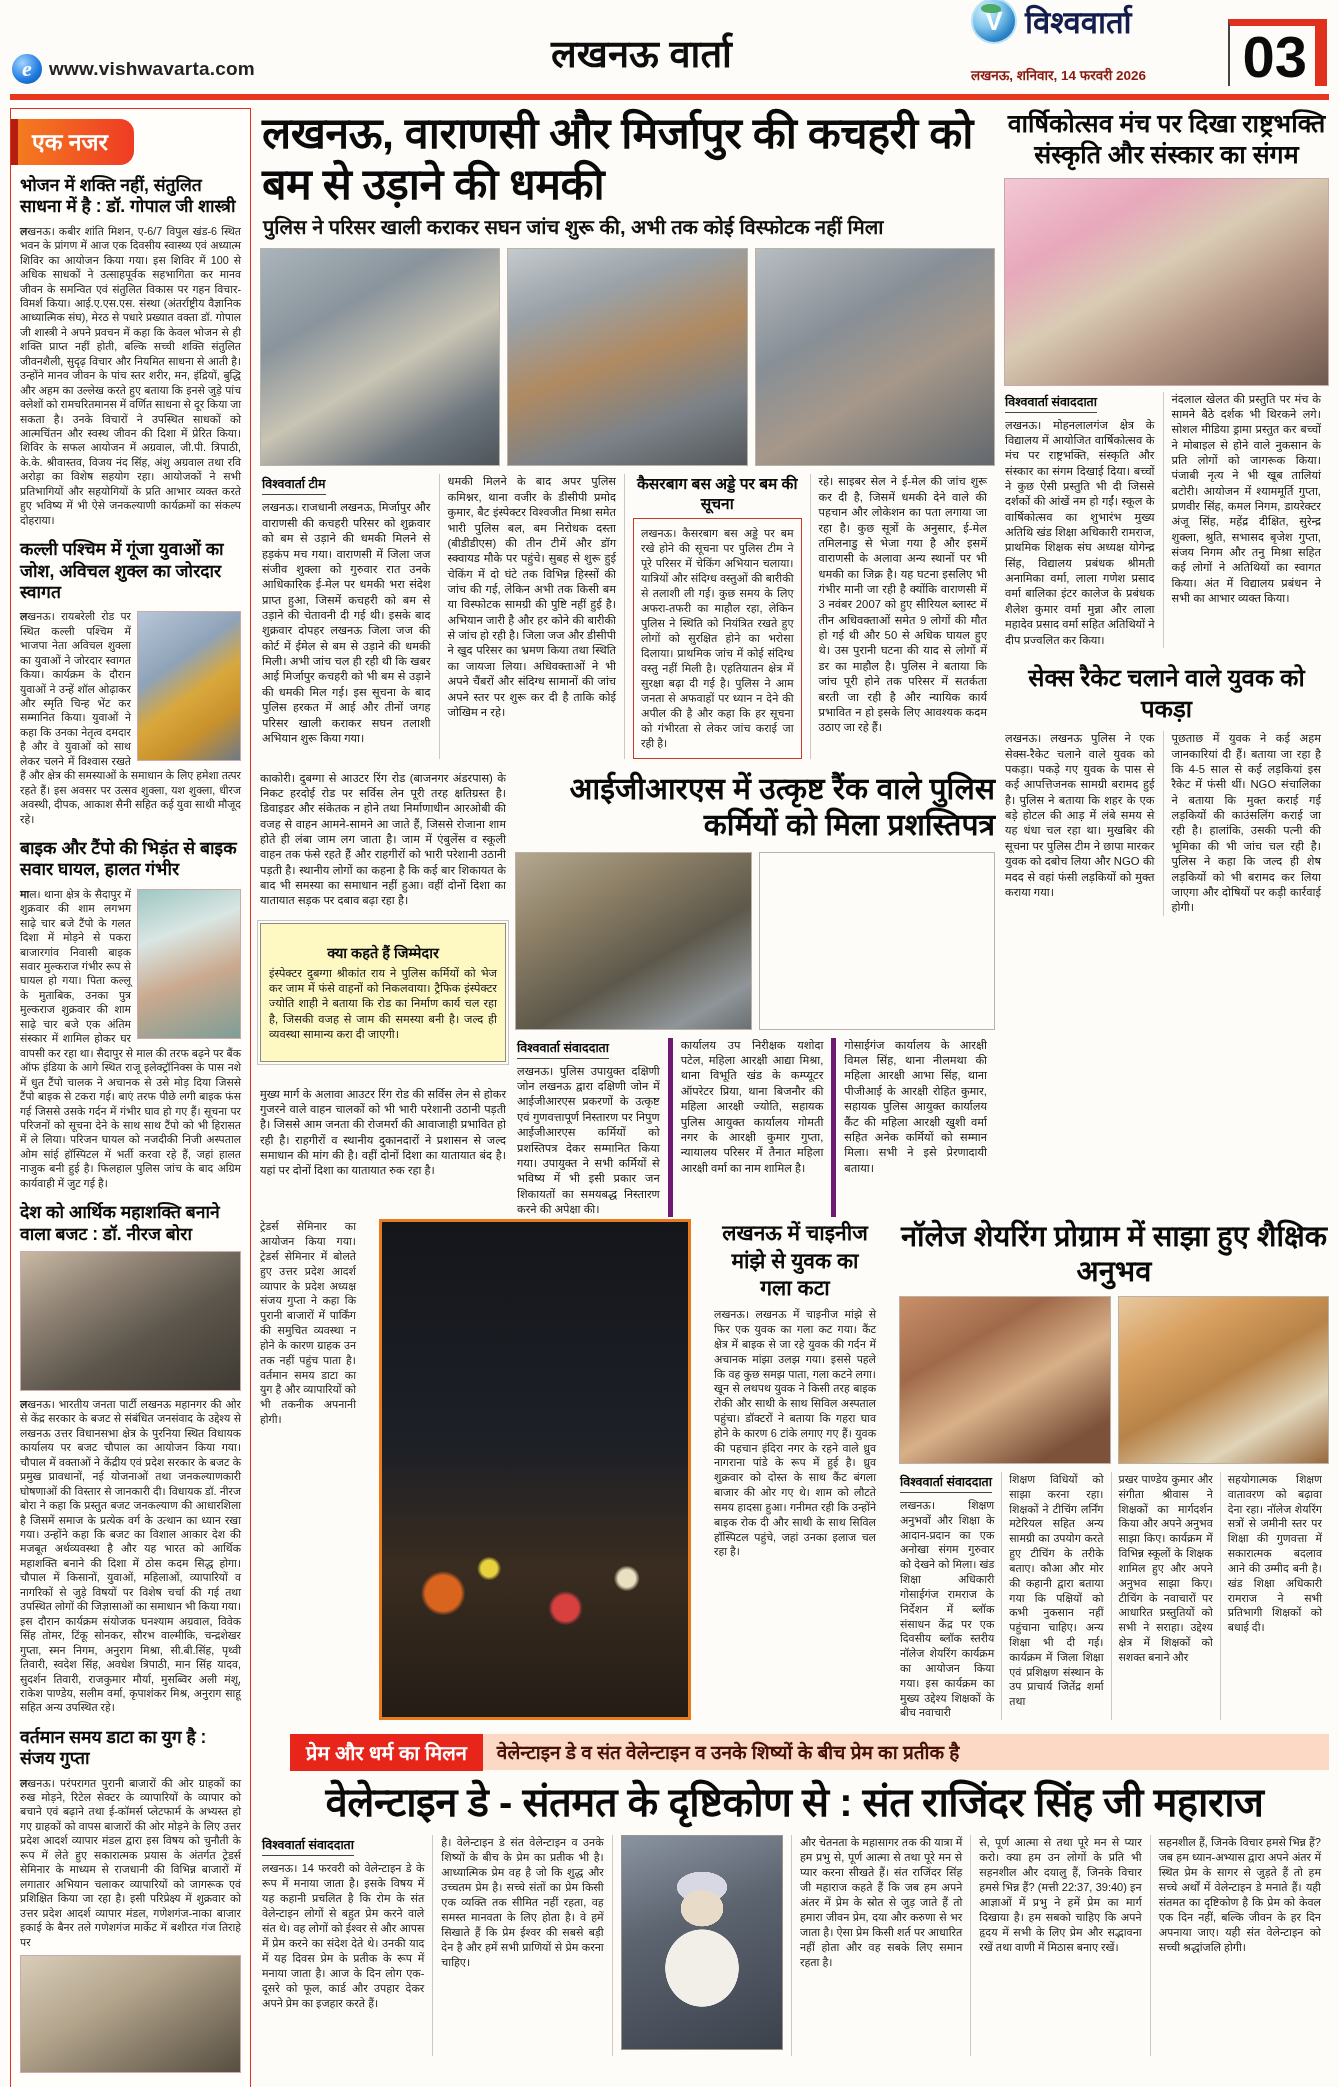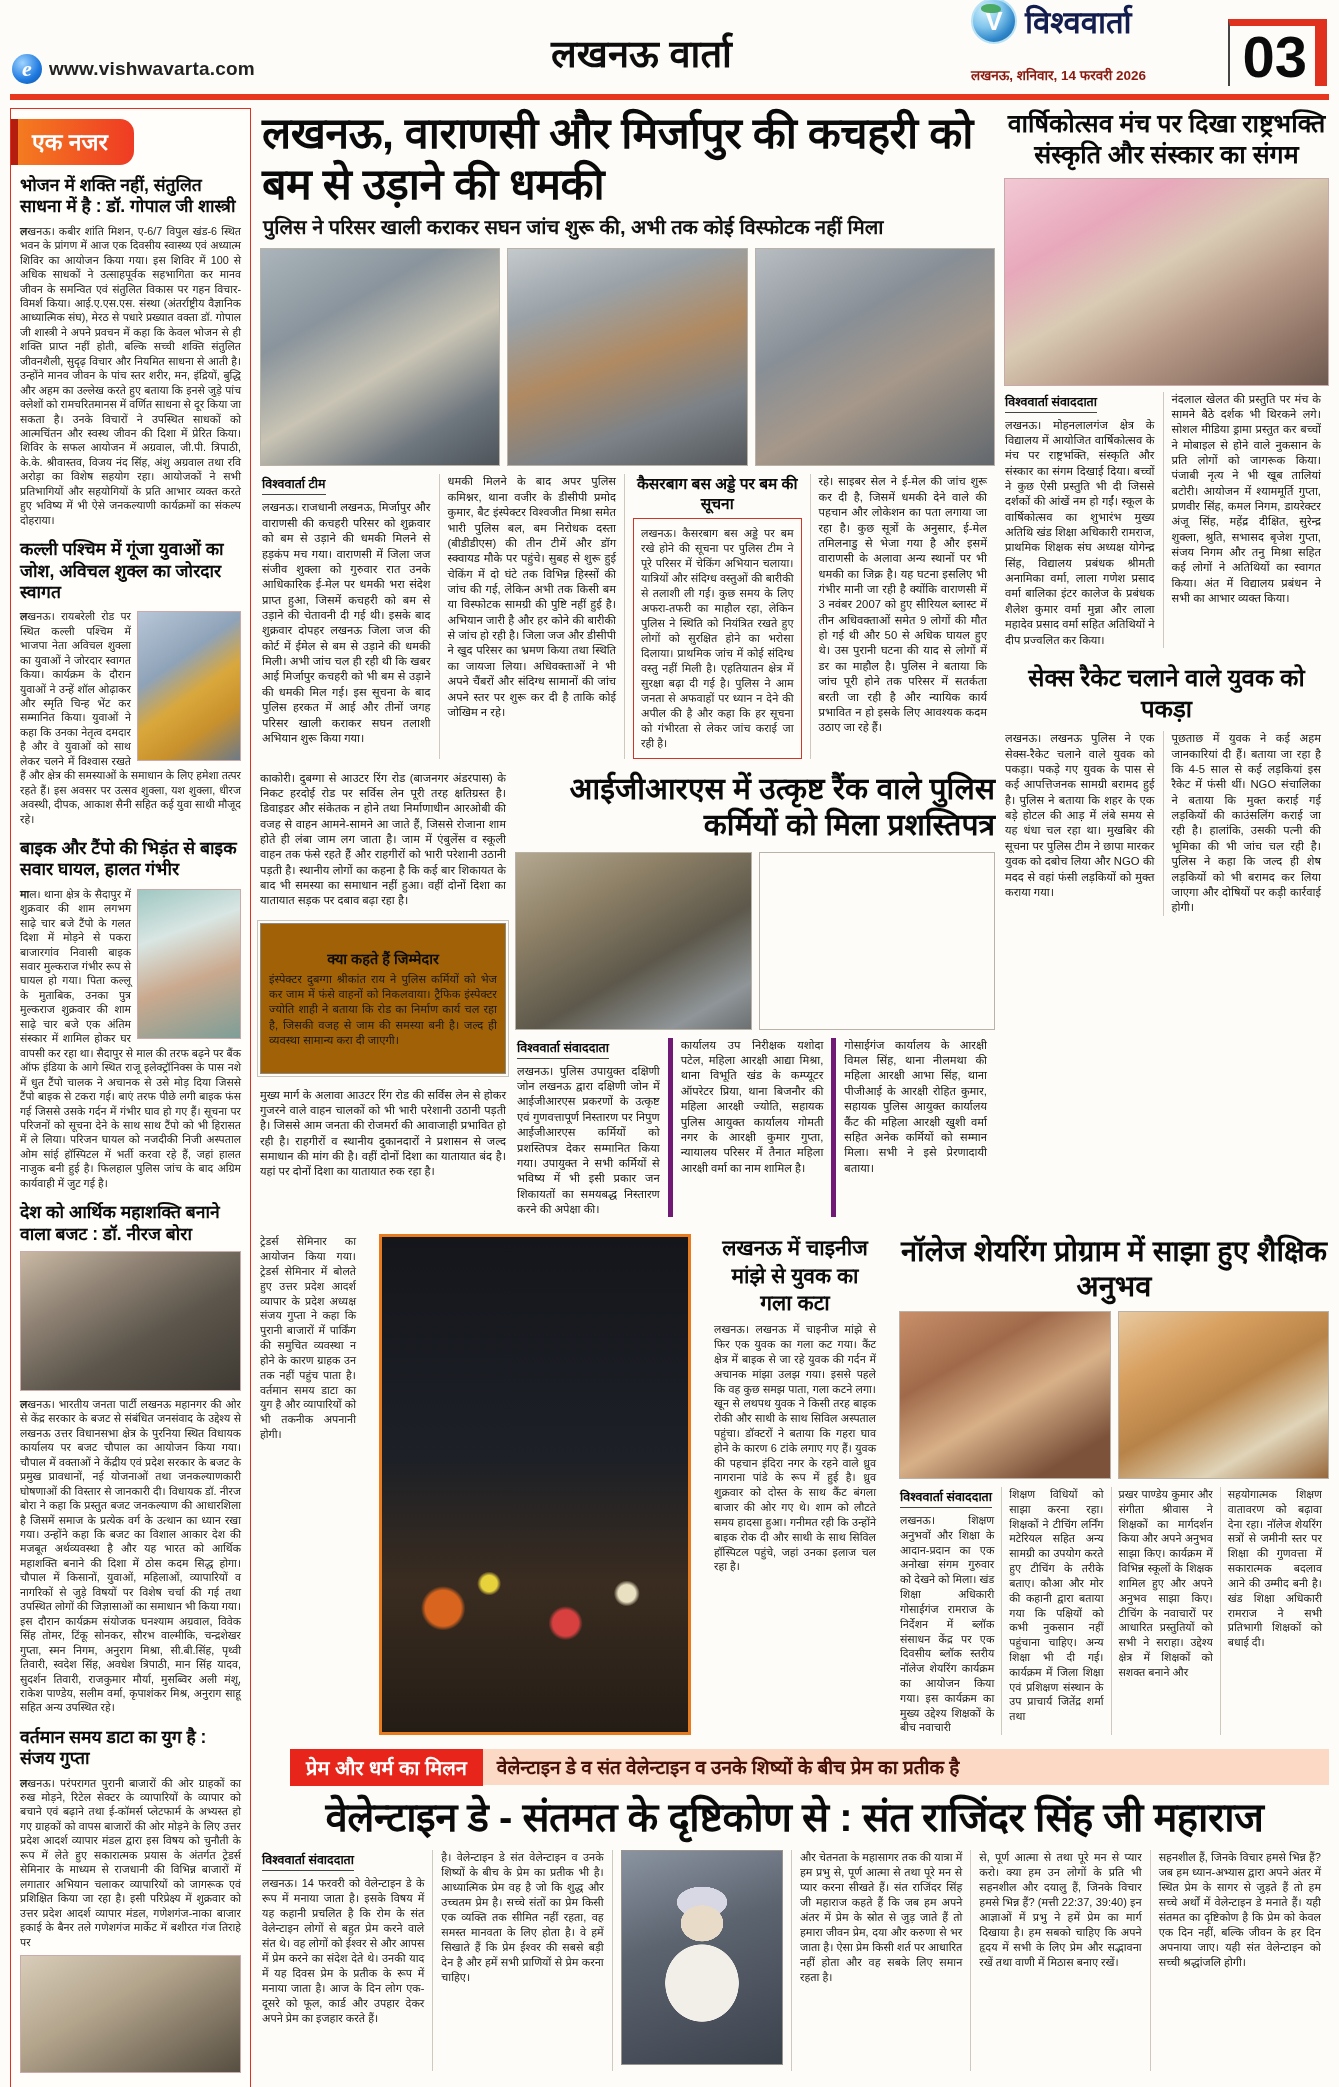--- a/index.html
+++ b/index.html
@@ -58,35 +58,35 @@
   .body { font-size:11.3px; line-height:1.36; text-align:justify; color:#1b1916; }
   .boxhead { font-size:15.5px; line-height:1.25; color:#0b0b0b; text-align:center; margin:0 0 5px 0; }
   .redbox { border:1.6px solid #d43425; padding:7px 7px; background:#fffdf9; }
   .redbox .body { font-size:11px; }
 
   
   .midband { display:flex; gap:9px; margin-top:12px; }
   .jam { width:246px; flex:0 0 246px; }
   .jam-headbox { border:1.8px solid #d43425; padding:10px 10px; margin-bottom:8px; }
   .jam-headbox h2 { font-size:22.5px; line-height:1.3; text-align:center; color:#0b0b0b; }
-  .saybox { border:1px solid #8f8a80; outline:1px solid #c9c4ba; outline-offset:2px; padding:24px 8px; margin:2px 0 14px 0; background:#a16207; }
+  .saybox { border:1px solid #8f8a80; outline:1px solid #c9c4ba; outline-offset:2px; padding:18px 8px; margin:2px 0 25px 0; background:#fef9c3; }
   .saybox h4 { font-size:14.5px; text-align:center; margin-bottom:4px; color:#0c0c0c; }
   .jam-cols { display:flex; gap:12px;flex-direction:column; }
   .jam-cols > div { flex:1; }
   .igrs { flex:1; }
   .igrs h2 { font-size:30px; line-height:1.22; text-align:right; color:#0a0a0a; margin-bottom:8px; }
   .igrs-ph { height:178px; }
   .p-award1 { background:linear-gradient(150deg,#b4a890 0%,#8c7f66 30%,#5d584b 60%,#8f9598 85%,#6b7072 100%); }
   .p-award2 { background:linear-gradient(150deg,#c0b49c 0%,#97релa 0%,#97886c 40%,#6a6354 70%,#4e4a40 100%); }
   .cols3 { display:flex; margin-top:7px; }
   .cols3 .col { flex:1; padding:0 8px; border-left:5px solid #701a75; }
   .cols3 .col:first-child { border-left:none; padding-left:2px; }
 
   
-  .band2 { display:flex; gap:23px; margin-top:17px; }
+  .band2 { display:flex; gap:23px; margin-top:2px; }
   .contcol { width:96px; flex:0 0 96px; }
   .night { width:312px; flex:0 0 312px; border:3px solid #e87b1e; background:
       radial-gradient(circle at 20% 75%, #d8641e 0 4%, transparent 5%),
       radial-gradient(circle at 35% 70%, #e8d23c 0 2%, transparent 3%),
       radial-gradient(circle at 60% 78%, #d84040 0 3%, transparent 4%),
       radial-gradient(circle at 80% 72%, #e8e0c0 0 2%, transparent 3%),
       linear-gradient(180deg,#14161c 0%,#1d2026 45%,#3a2c20 70%,#241d16 100%); height:auto; min-height:430px; }
   .manjha { width:162px; flex:0 0 162px; }
   .manjha h2 { font-size:21px; line-height:1.3; text-align:center; color:#0b0b0b; margin-bottom:6px; }
   .knowledge { flex:1; }

